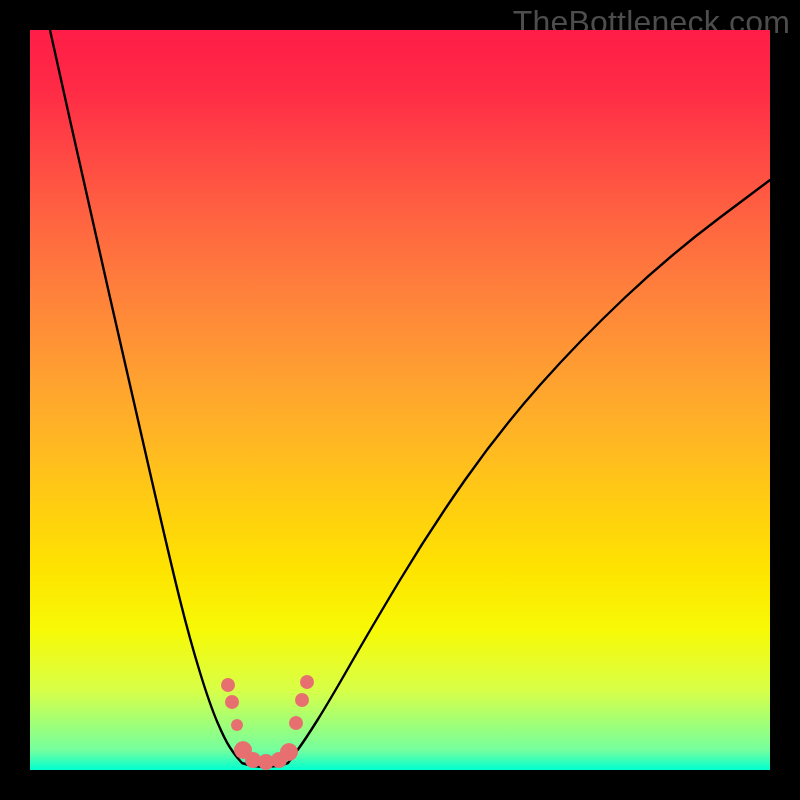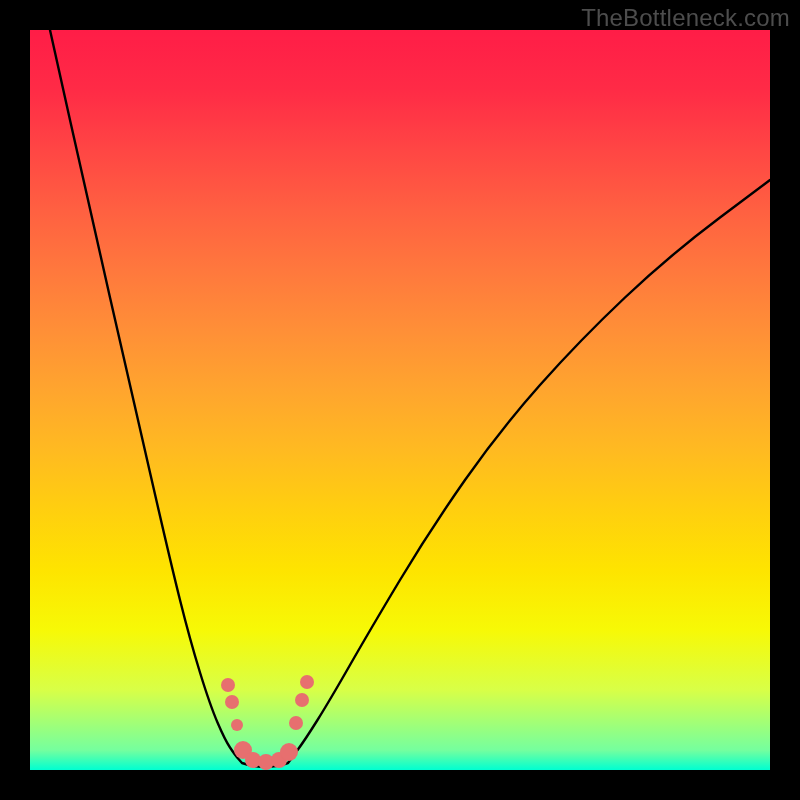--- a/index.html
+++ b/index.html
@@ -38,21 +38,21 @@
       #d8ff47 89.19%,
       #75ff9e 97.3%,
       #00ffd1 100%
     );
   }
   .watermark {
     position: absolute;
     top: 4px;
     right: 10px;
     color: #4d4d4d;
-    font-size: 24px;
+    font-size: 32px;
     font-weight: 400;
     letter-spacing: 0.2px;
     user-select: none;
   }
   svg.curve {
     position: absolute;
     left: 0;
     top: 0;
     width: 740px;
     height: 740px;

